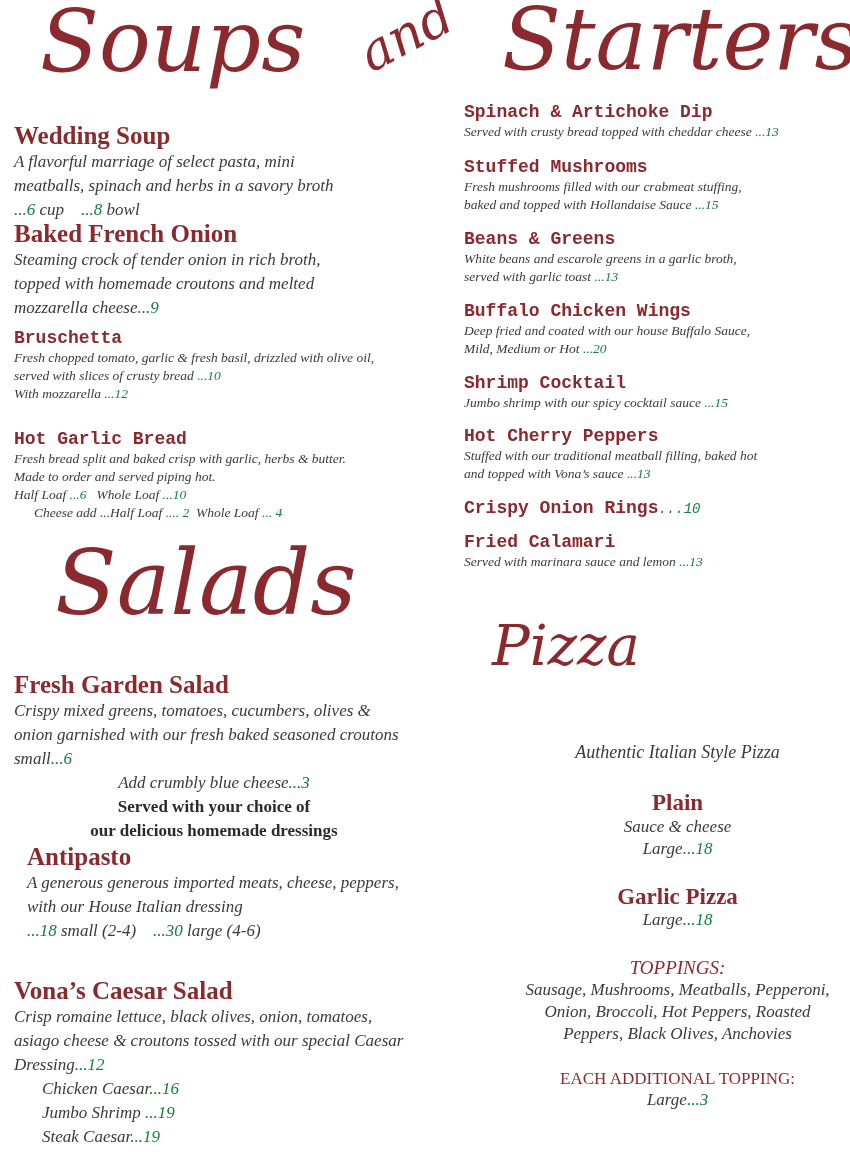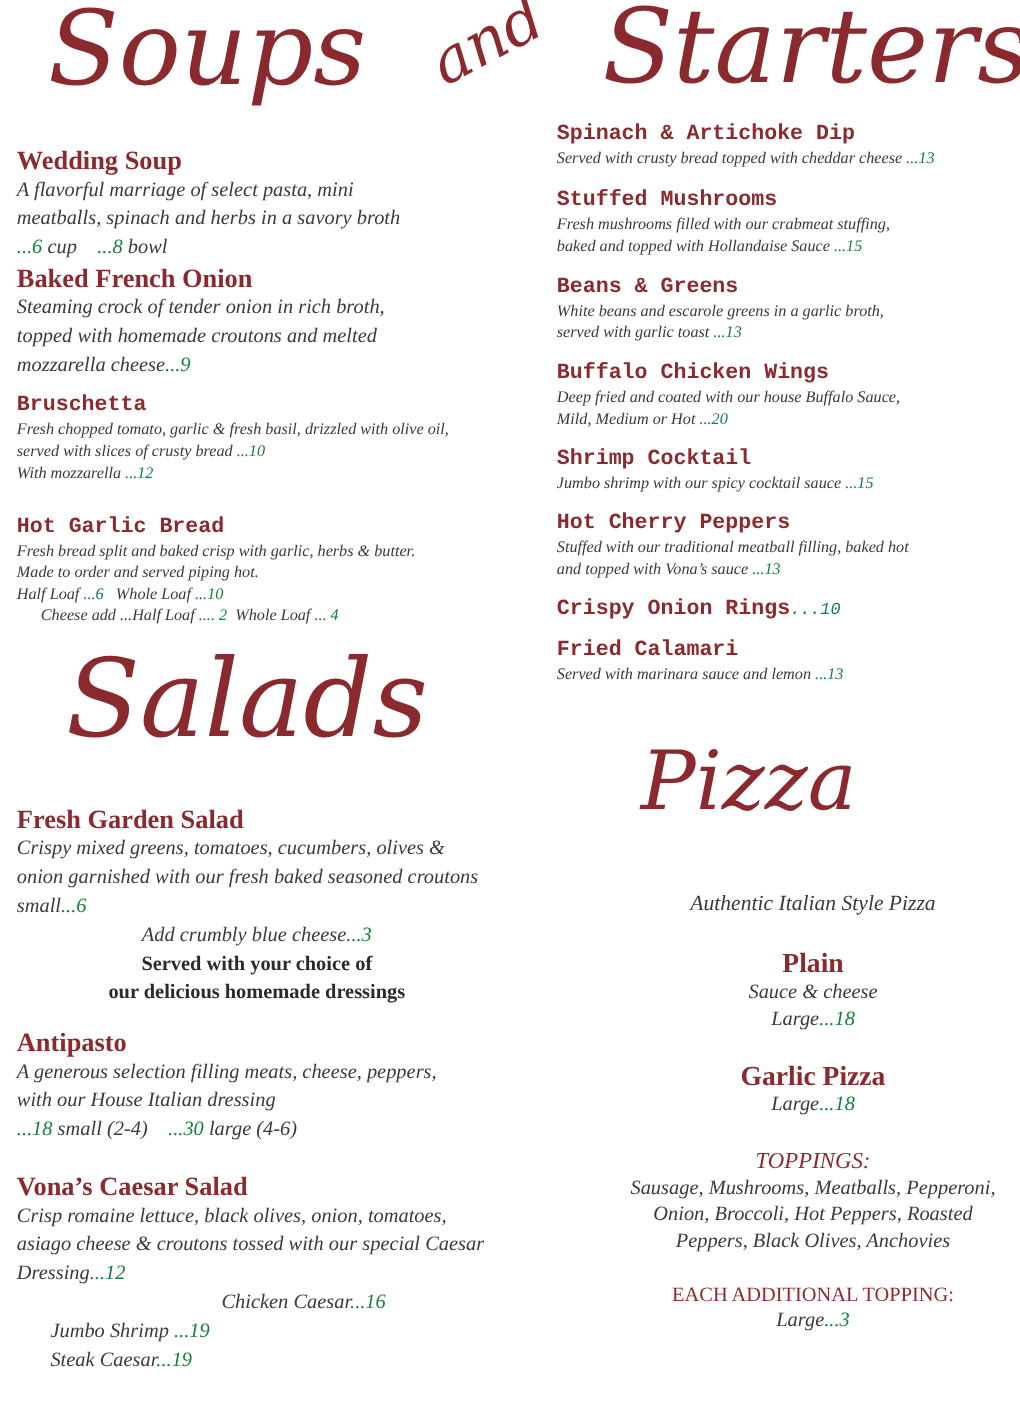--- a/index.html
+++ b/index.html
@@ -5,36 +5,36 @@
     html, body { margin: 0; padding: 0; background: #ffffff; }
     body { width: 850px; height: 1171px; position: relative; overflow: hidden;
            font-family: "Liberation Serif", "DejaVu Serif", serif; color: #3a3a3a; }
     .script { position: absolute; color: #8b2a2e; font-family: "DejaVu Serif", "Liberation Serif", serif;
               font-style: italic; font-weight: normal; white-space: nowrap; line-height: 1; }
     .abs { position: absolute; }
     .name { color: #8b2a2e; font-weight: bold; font-family: "Liberation Serif", serif; white-space: nowrap; line-height: 1.1; }
     .desc { font-style: italic; color: #3a3a3a; font-family: "Liberation Serif", serif; line-height: 1.35; }
     .price { color: #15803d; font-style: italic; }
     .c { text-align: center; }
-    .lg .name { font-size: 22px; }
+    .lg .name { font-size: 25px; }
     .lg .desc { font-size: 17px; line-height: 24px; }
     .sm .name { font-size: 18px; font-family: Liberation Mono, monospace; }
     .sm .desc { font-size: 13.5px; line-height: 18px; }
     .note-bold { font-weight: bold; color: #2a2a2a; font-size: 17px; line-height: 24px; font-style: normal; }
     .toppings-head { color: #8b2a2e; font-style: italic; font-size: 19px; }
     .each-head { color: #8b2a2e; font-size: 17px; }
   </style>
 </head>
 <body>
 
 <div class="script" style="left:40px; top:-2px; font-size:86px;">Soups</div>
 <div class="script" style="left:375px; top:28px; font-size:52px; transform:rotate(-28deg); transform-origin:left bottom;">and</div>
 <div class="script" style="left:502px; top:-4px; font-size:86px;">Starters</div>
 <div class="script" style="left:55px; top:538px; font-size:90px;">Salads</div>
-<div class="script" style="left:534px; top:618px; font-size:68px;">Pizza</div>
+<div class="script" style="left:492px; top:618px; font-size:56px;">Pizza</div>
 
 <div class="abs lg" style="left:14px; top:122px; width:440px;">
   <div class="name">Wedding Soup</div>
   <div class="desc">A flavorful marriage of select pasta, mini</div>
   <div class="desc">meatballs, spinach and herbs in a savory broth</div>
   <div class="desc"><span class="price">...6</span><span> cup</span>&nbsp;&nbsp;&nbsp;&nbsp;<span class="price">...8</span><span> bowl</span></div>
 </div>
 
 <div class="abs lg" style="left:14px; top:220px; width:440px;">
   <div class="name">Baked French Onion</div>
@@ -104,33 +104,33 @@
 <div class="abs lg" style="left:14px; top:671px; width:450px;">
   <div class="name">Fresh Garden Salad</div>
   <div class="desc">Crispy mixed greens, tomatoes, cucumbers, olives &amp;</div>
   <div class="desc">onion garnished with our fresh baked seasoned croutons</div>
   <div class="desc"><span>small</span><span class="price">...6</span></div>
   <div class="desc c" style="width:400px;"><span>Add crumbly blue cheese</span><span class="price">...3</span></div>
   <div class="note-bold c" style="width:400px;">Served with your choice of</div>
   <div class="note-bold c" style="width:400px;">our delicious homemade dressings</div>
 </div>
 
-<div class="abs lg" style="left:14px; top:843px; width:450px;margin-top:14px;">
+<div class="abs lg" style="left:27px; top:843px; width:450px;">
   <div class="name">Antipasto</div>
-  <div class="desc">A generous selection filling meats, cheese, peppers,</div>
+  <div class="desc">A generous generous imported meats, cheese, peppers,</div>
   <div class="desc">with our House Italian dressing</div>
   <div class="desc"><span class="price">...18</span><span> small  (2-4)</span>&nbsp;&nbsp;&nbsp;&nbsp;<span class="price">...30</span><span> large (4-6)</span></div>
 </div>
 
 <div class="abs lg" style="left:14px; top:977px; width:450px;">
   <div class="name">Vona’s Caesar Salad</div>
   <div class="desc">Crisp romaine lettuce, black olives, onion, tomatoes,</div>
   <div class="desc">asiago cheese &amp; croutons tossed with our special Caesar</div>
   <div class="desc"><span>Dressing</span><span class="price">...12</span></div>
-  <div class="desc" style="padding-left:28px;text-align:center;"><span>Chicken Caesar</span><span class="price">...16</span></div>
+  <div class="desc" style="padding-left:28px;"><span>Chicken Caesar</span><span class="price">...16</span></div>
   <div class="desc" style="padding-left:28px;"><span>Jumbo Shrimp </span><span class="price">...19</span></div>
   <div class="desc" style="padding-left:28px;"><span>Steak Caesar</span><span class="price">...19</span></div>
 </div>
 
 <div class="abs c" style="left:495px; top:740px; width:365px;">
   <div class="desc" style="font-size:18px;">Authentic Italian Style Pizza</div>
 
   <div style="margin-top:26px;">
     <div class="name" style="font-size:23px;">Plain</div>
     <div class="desc" style="font-size:17px; line-height:22px;">Sauce &amp; cheese</div>

